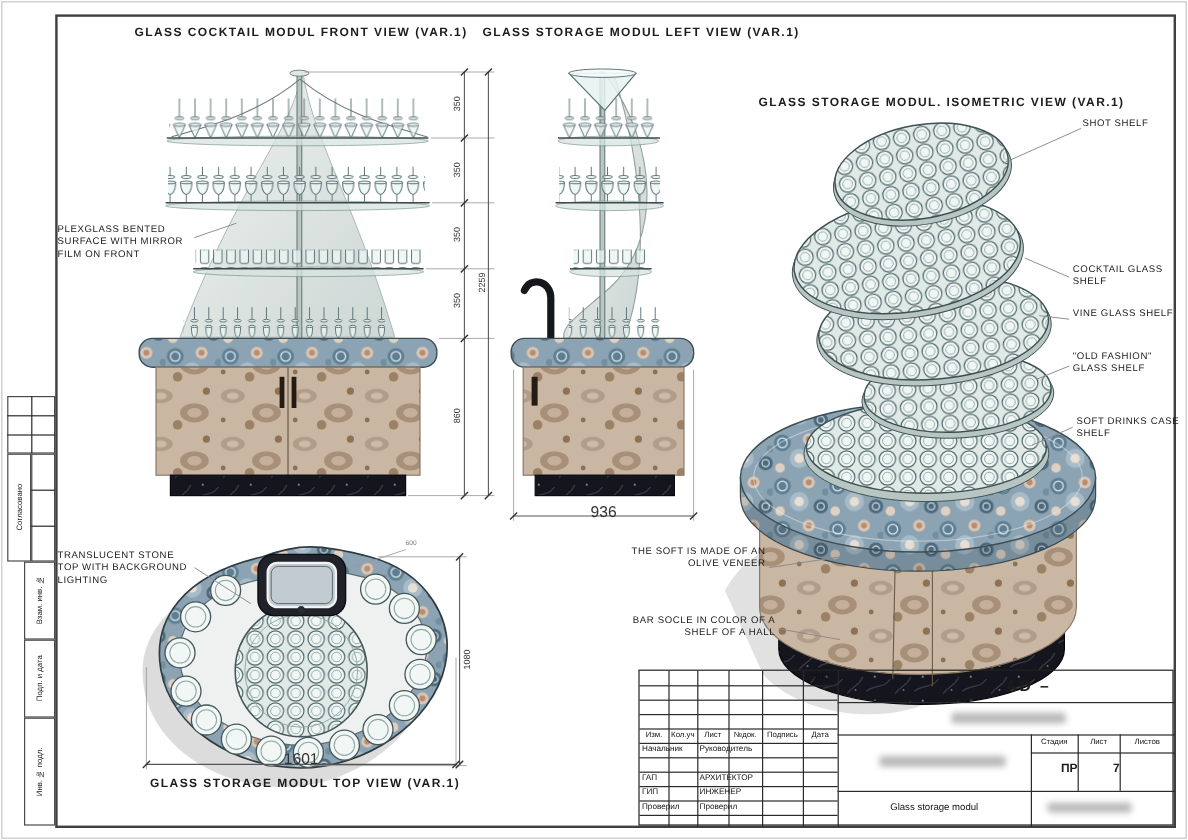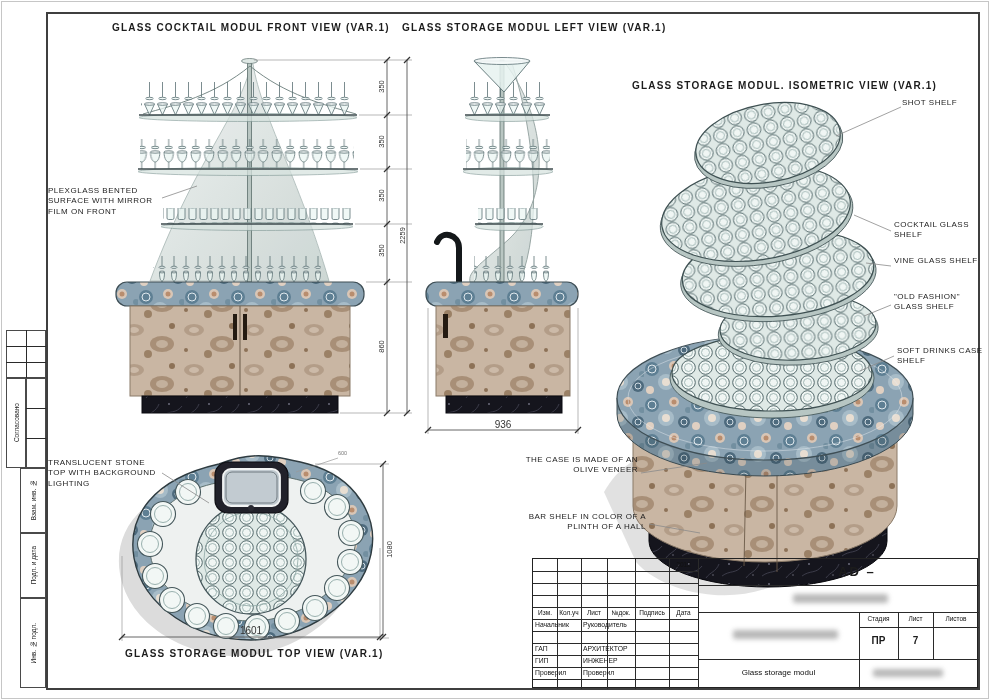--- a/index.html
+++ b/index.html
@@ -4,30 +4,30 @@
 <style>
   html,body{margin:0;padding:0;background:#ffffff;}
   #page{position:relative;width:990px;height:700px;background:#ffffff;overflow:hidden;
         font-family:"Liberation Sans",sans-serif;color:#1c1c1c;}
   .abs{position:absolute;}
   #sheet-edge{left:1px;top:1px;width:986px;height:696px;border:1px solid #c6c6c6;}
   #frame{left:46px;top:12px;width:930px;height:674px;border:2px solid #3f3f3f;}
   .view-title{font-size:10px;font-weight:bold;letter-spacing:1.2px;white-space:nowrap;}
   .note{font-size:8px;letter-spacing:.5px;line-height:1.3;}
   .note.r{text-align:right;}
-  .dim{font-size:10px;color:#333;text-align:center;}
+  .dim{font-size:13px;color:#333;text-align:center;}
   .vdim{font-size:7.5px;color:#333;text-align:center;width:30px;transform:rotate(-90deg);}
   .tiny{font-size:5.5px;color:#777;}
   
   #tblock{left:532px;top:558px;width:446px;height:130px;border:1.5px solid #222;box-sizing:border-box;}
   .ln{position:absolute;background:#2a2a2a;}
   .tb-txt{position:absolute;font-size:6.8px;color:#111;white-space:nowrap;}
   .tb-hdr{position:absolute;font-size:6.5px;color:#111;text-align:center;}
   .tb-big{position:absolute;font-size:13px;font-weight:bold;letter-spacing:2px;text-align:center;}
-  .tb-val{position:absolute;font-size:10px;font-weight:bold;text-align:center;}
+  .tb-val{position:absolute;font-size:10px;font-weight:bold;text-align:right;}
   .redact{position:absolute;background:#7d7d7d;opacity:.55;filter:blur(2.5px);border-radius:2px;}
   
   .stampbox{position:absolute;border:1px solid #4a4a4a;box-sizing:border-box;
             display:flex;align-items:center;justify-content:center;}
   .vtext{writing-mode:vertical-rl;transform:rotate(180deg);font-size:6.5px;color:#222;white-space:nowrap;}
 </style>
 </head>
 <body>
 
 <div id="page">
@@ -291,22 +291,22 @@
   <div class="abs view-title" style="left:632px;top:80px">GLASS STORAGE MODUL. ISOMETRIC VIEW (VAR.1)</div>
   <div class="abs view-title" style="left:125px;top:648px">GLASS STORAGE MODUL TOP VIEW (VAR.1)</div>
 
   <div class="abs note" style="left:48px;top:458px;width:112px">TRANSLUCENT STONE TOP WITH BACKGROUND LIGHTING</div>
   <div class="abs note" style="left:48px;top:186px;width:112px">PLEXGLASS BENTED SURFACE WITH MIRROR FILM ON FRONT</div>
   <div class="abs note" style="left:902px;top:98px;width:80px">SHOT SHELF</div>
   <div class="abs note" style="left:894px;top:220px;width:88px">COCKTAIL GLASS SHELF</div>
   <div class="abs note" style="left:894px;top:256px;width:88px">VINE GLASS SHELF</div>
   <div class="abs note" style="left:894px;top:292px;width:92px">"OLD FASHION" GLASS SHELF</div>
   <div class="abs note" style="left:897px;top:346px;width:88px">SOFT DRINKS CASE SHELF</div>
-  <div class="abs note r" style="left:512px;top:455px;width:126px">THE CASE IS MADE OF AN OLIVE VENEER</div>
-  <div class="abs note r" style="left:508px;top:512px;width:138px">BAR SHELF IN COLOR OF A PLINTH OF A HALL</div>
+  <div class="abs note r" style="left:512px;top:455px;width:126px">THE SOFT IS MADE OF AN OLIVE VENEER</div>
+  <div class="abs note r" style="left:508px;top:512px;width:138px">BAR SOCLE IN COLOR OF A SHELF OF A HALL</div>
 
   <div class="abs vdim" style="left:366px;top:82px">350</div>
   <div class="abs vdim" style="left:366px;top:137px">350</div>
   <div class="abs vdim" style="left:366px;top:191px">350</div>
   <div class="abs vdim" style="left:366px;top:246px">350</div>
   <div class="abs vdim" style="left:366px;top:342px">860</div>
   <div class="abs vdim" style="left:387px;top:231px">2259</div>
   <div class="abs dim" style="left:483px;top:419px;width:40px">936</div>
   <div class="abs dim" style="left:226px;top:625px;width:50px">1601</div>
   <div class="abs vdim" style="left:374px;top:545px">1080</div>

